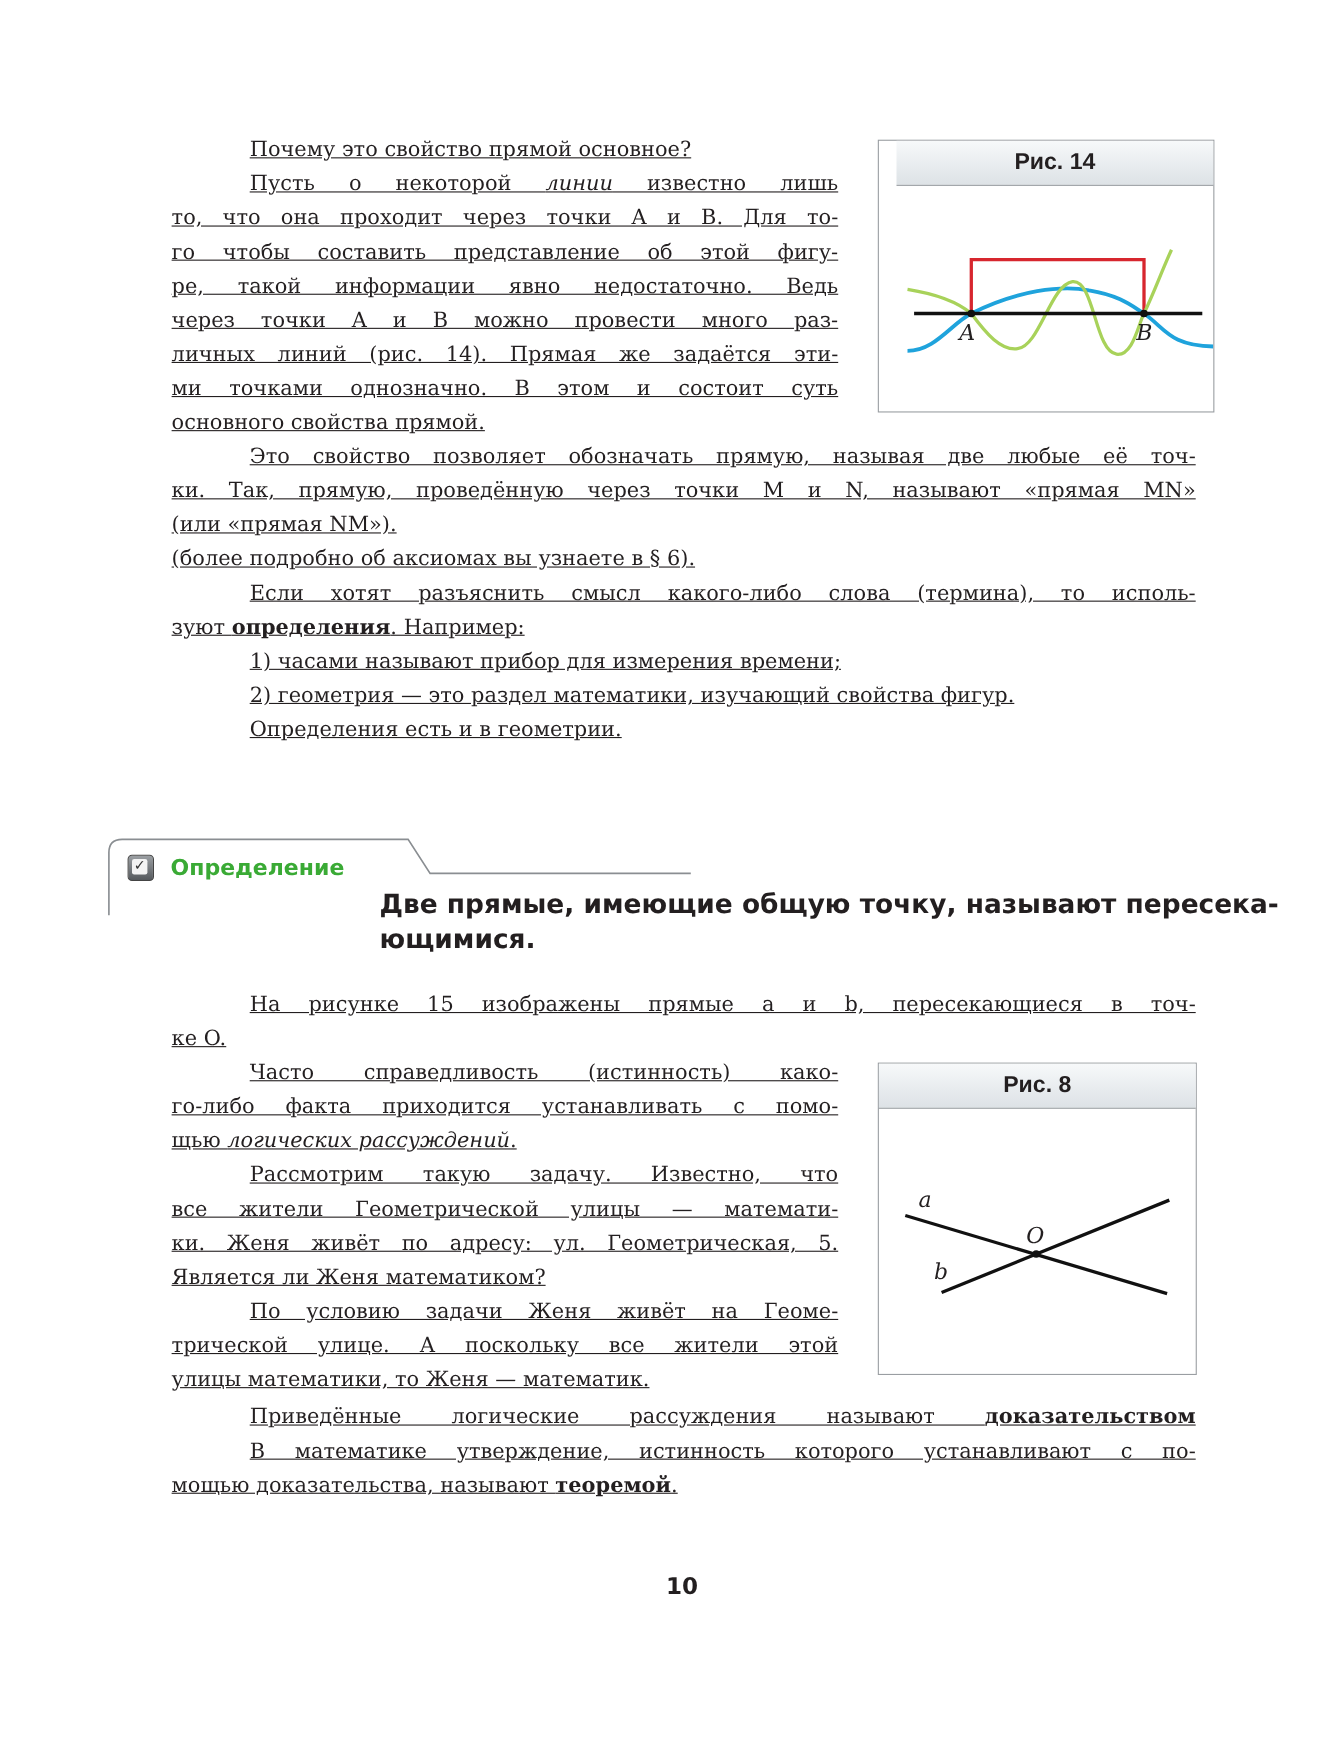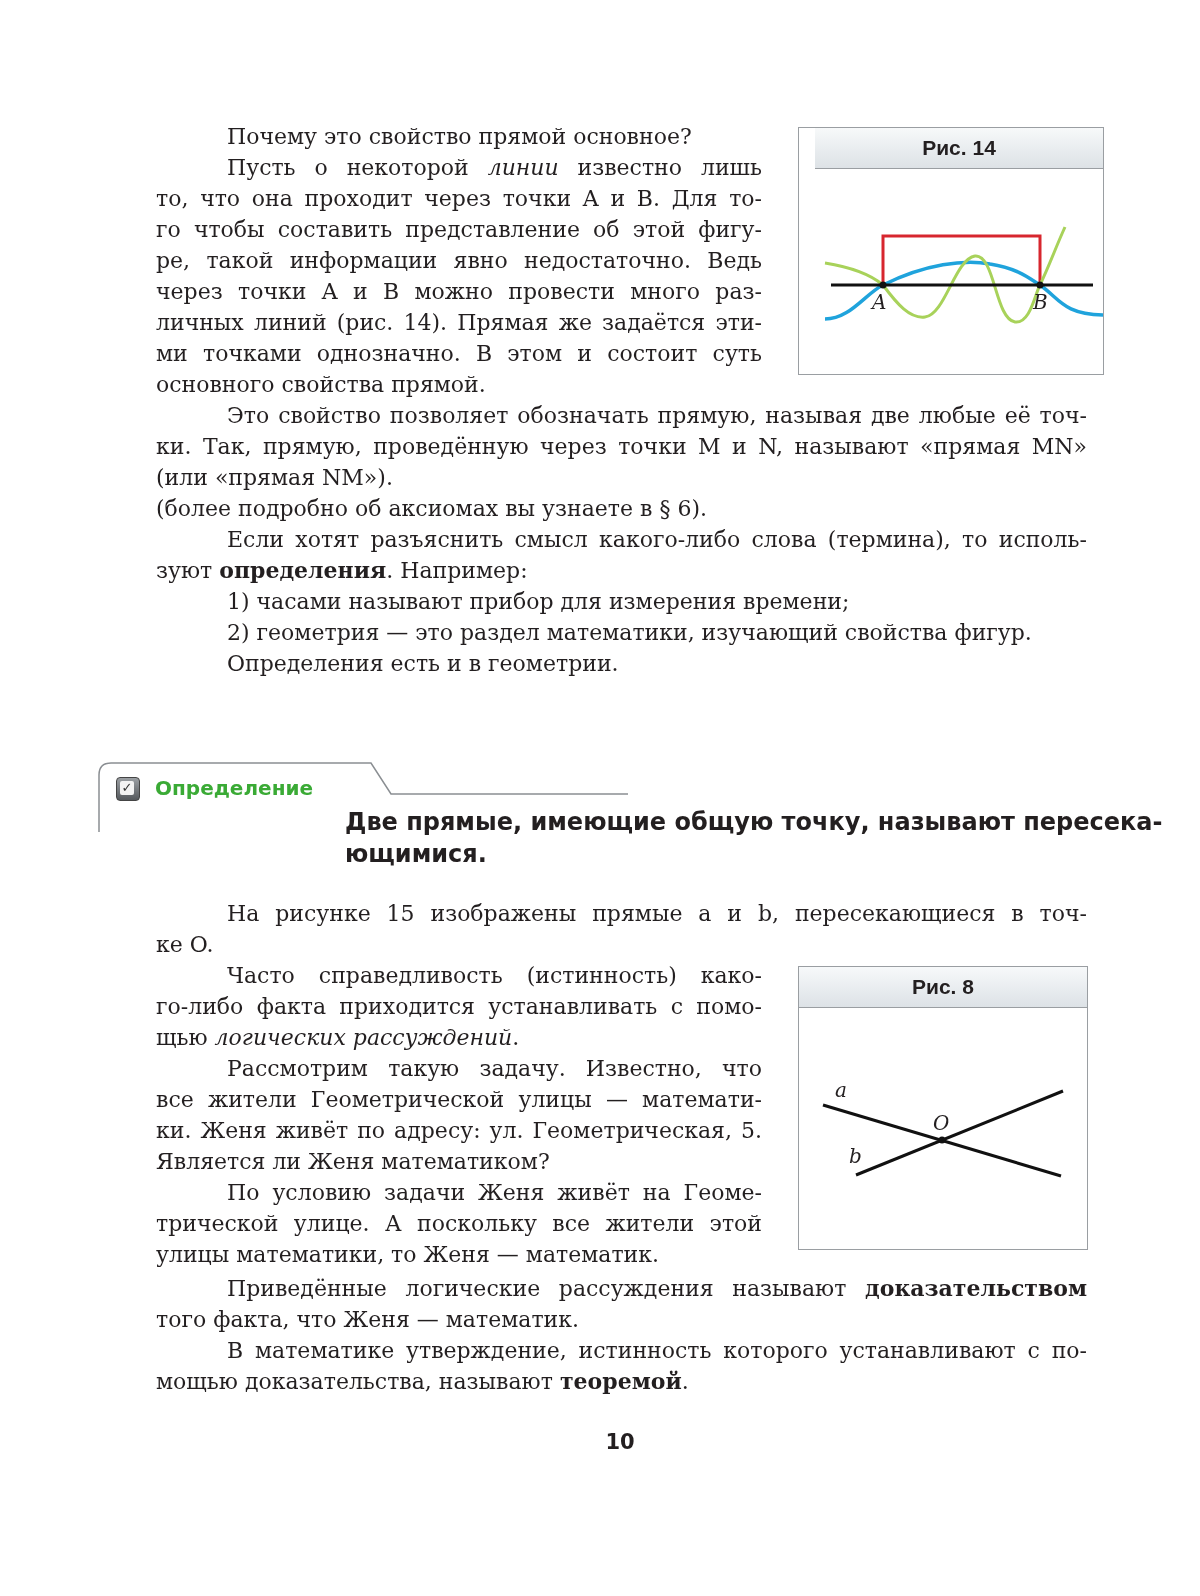--- a/index.html
+++ b/index.html
@@ -1,18 +1,18 @@
 <!DOCTYPE html>
 <html><head>
 <meta charset="utf-8">
 <style>
   html, body { margin:0; padding:0; background:#fff; }
   body { width:1200px; height:1596px; position:relative; overflow:hidden;
          font-family:"DejaVu Serif", "Liberation Serif", serif; color:#231f20; }
-  .p { position:absolute; font-size:22px; line-height:31px; text-align:justify; margin:0; }
+  .p { position:absolute; font-size:19px; line-height:31px; text-align:justify; margin:0;text-decoration:underline; }
   .line { display:block; text-align:justify; text-align-last:justify; white-space:nowrap; }
   .line.last { text-align-last:left; }
   .ind { text-indent:71px; }
   i { font-style:italic; }
   b { font-weight:bold; }
   .fig { position:absolute; border:1.5px solid #9a9ea2; background:#fff; }
   .fig-head { height:40px; border-bottom:1.5px solid #9a9ea2;
               background:linear-gradient(#f7f9fa,#e7ebee 60%,#dde2e6);
               font-family:"Liberation Sans", sans-serif; font-weight:bold;
               font-size:21px; text-align:center; line-height:40px; color:#231f20; }
@@ -105,18 +105,17 @@
     <line x1="57" y1="167" x2="264" y2="83" stroke="#111" stroke-width="3"></line>
     <circle cx="143" cy="132" r="3.5" fill="#111"></circle>
     <text x="36" y="89" font-family="DejaVu Serif, serif" font-style="italic" font-size="20" fill="#231f20">a</text>
     <text x="50" y="155" font-family="DejaVu Serif, serif" font-style="italic" font-size="20" fill="#231f20">b</text>
     <text x="134" y="122" font-family="DejaVu Serif, serif" font-style="italic" font-size="20" fill="#231f20">O</text>
   </svg>
 </div>
 
 <div class="p" style="left:156px; top:1273px; width:931px;">
   <span class="line ind"><span>Приведённые логические рассуждения называют </span><b>доказательством</b></span>
-  <span class="line last">того факта, что Женя — математик.</span>
   <span class="line ind">В математике утверждение, истинность которого устанавливают с по-</span>
   <span class="line last"><span>мощью доказательства, называют </span><b>теоремой</b><span>.</span></span>
 </div>
 
 <div class="pagenum">10</div>
 
 </body></html>

